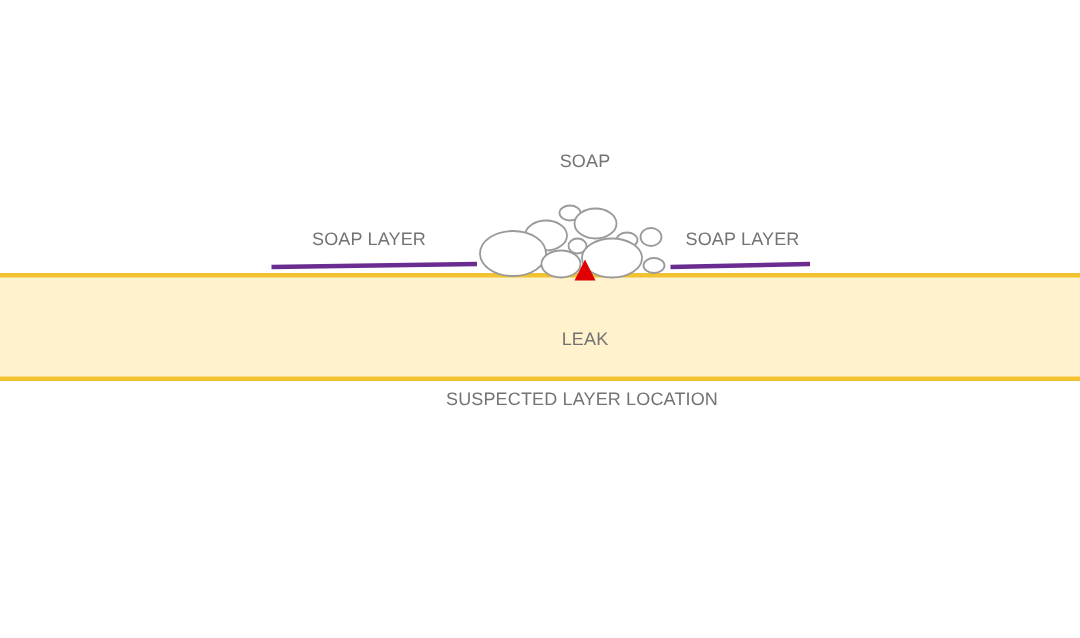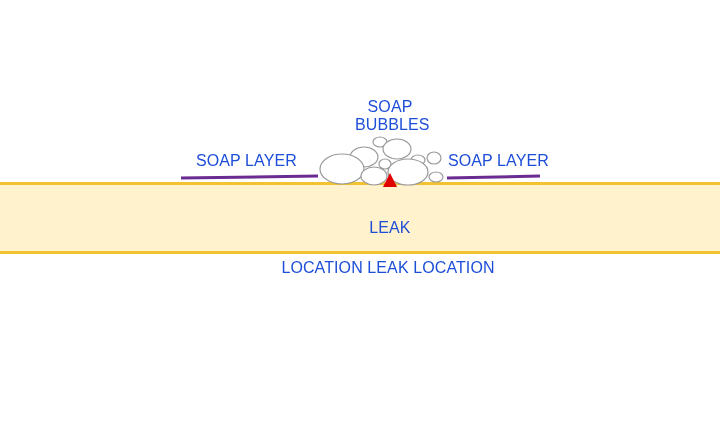--- a/index.html
+++ b/index.html
@@ -1,18 +1,18 @@
 <!DOCTYPE html>
 <html><head>
   <meta charset="utf-8">
   <style>
     html, body { margin: 0; padding: 0; }
     body { width: 720px; height: 425px; background: #ffffff; position: relative; overflow: hidden;
            font-family: "Liberation Sans", "DejaVu Sans", sans-serif; }
-    .lbl { position: absolute; color: #1d4ed8; font-size: 16px; letter-spacing: 0.1px; white-space: nowrap; text-align: center; }
+    .lbl { position: absolute; color: #737373; font-size: 12px; letter-spacing: 0.1px; white-space: nowrap; text-align: center; }
     #pipe { position: absolute; left: 0; top: 182px; width: 720px; height: 66px; background: #fff2cc;
             border-top: 3px solid #f2c230; border-bottom: 3px solid #f2c230; }
     svg#overlay { position: absolute; left: 0; top: 0; }
   </style>
 </head>
 <body>
 
 <div id="pipe"></div>
 
 <svg id="overlay" width="720" height="425">
@@ -31,19 +31,18 @@
     <ellipse cx="374" cy="176" rx="13" ry="9"></ellipse>
     <ellipse cx="408" cy="172" rx="20" ry="13"></ellipse>
     <ellipse cx="436" cy="177" rx="7" ry="5"></ellipse>
   </g>
 
   <polygon points="383,187 390,173 397,187" fill="#e00000"></polygon>
 </svg>
 
 <div class="lbl" style="left:355px; top:98px; width:70px; line-height:18px;">
   <div>SOAP</div>
-  <div>BUBBLES</div>
 </div>
 
 <div class="lbl" style="left:196px; top:152px; width:100px;">SOAP LAYER</div>
 <div class="lbl" style="left:448px; top:152px; width:94px;">SOAP LAYER</div>
 <div class="lbl" style="left:360px; top:190px; width:60px;margin-top:29px;">LEAK</div>
-<div class="lbl" style="left:268px; top:259px; width:240px;">LOCATION LEAK LOCATION</div>
+<div class="lbl" style="left:268px; top:259px; width:240px;">SUSPECTED LAYER LOCATION</div>
 
 </body></html>

